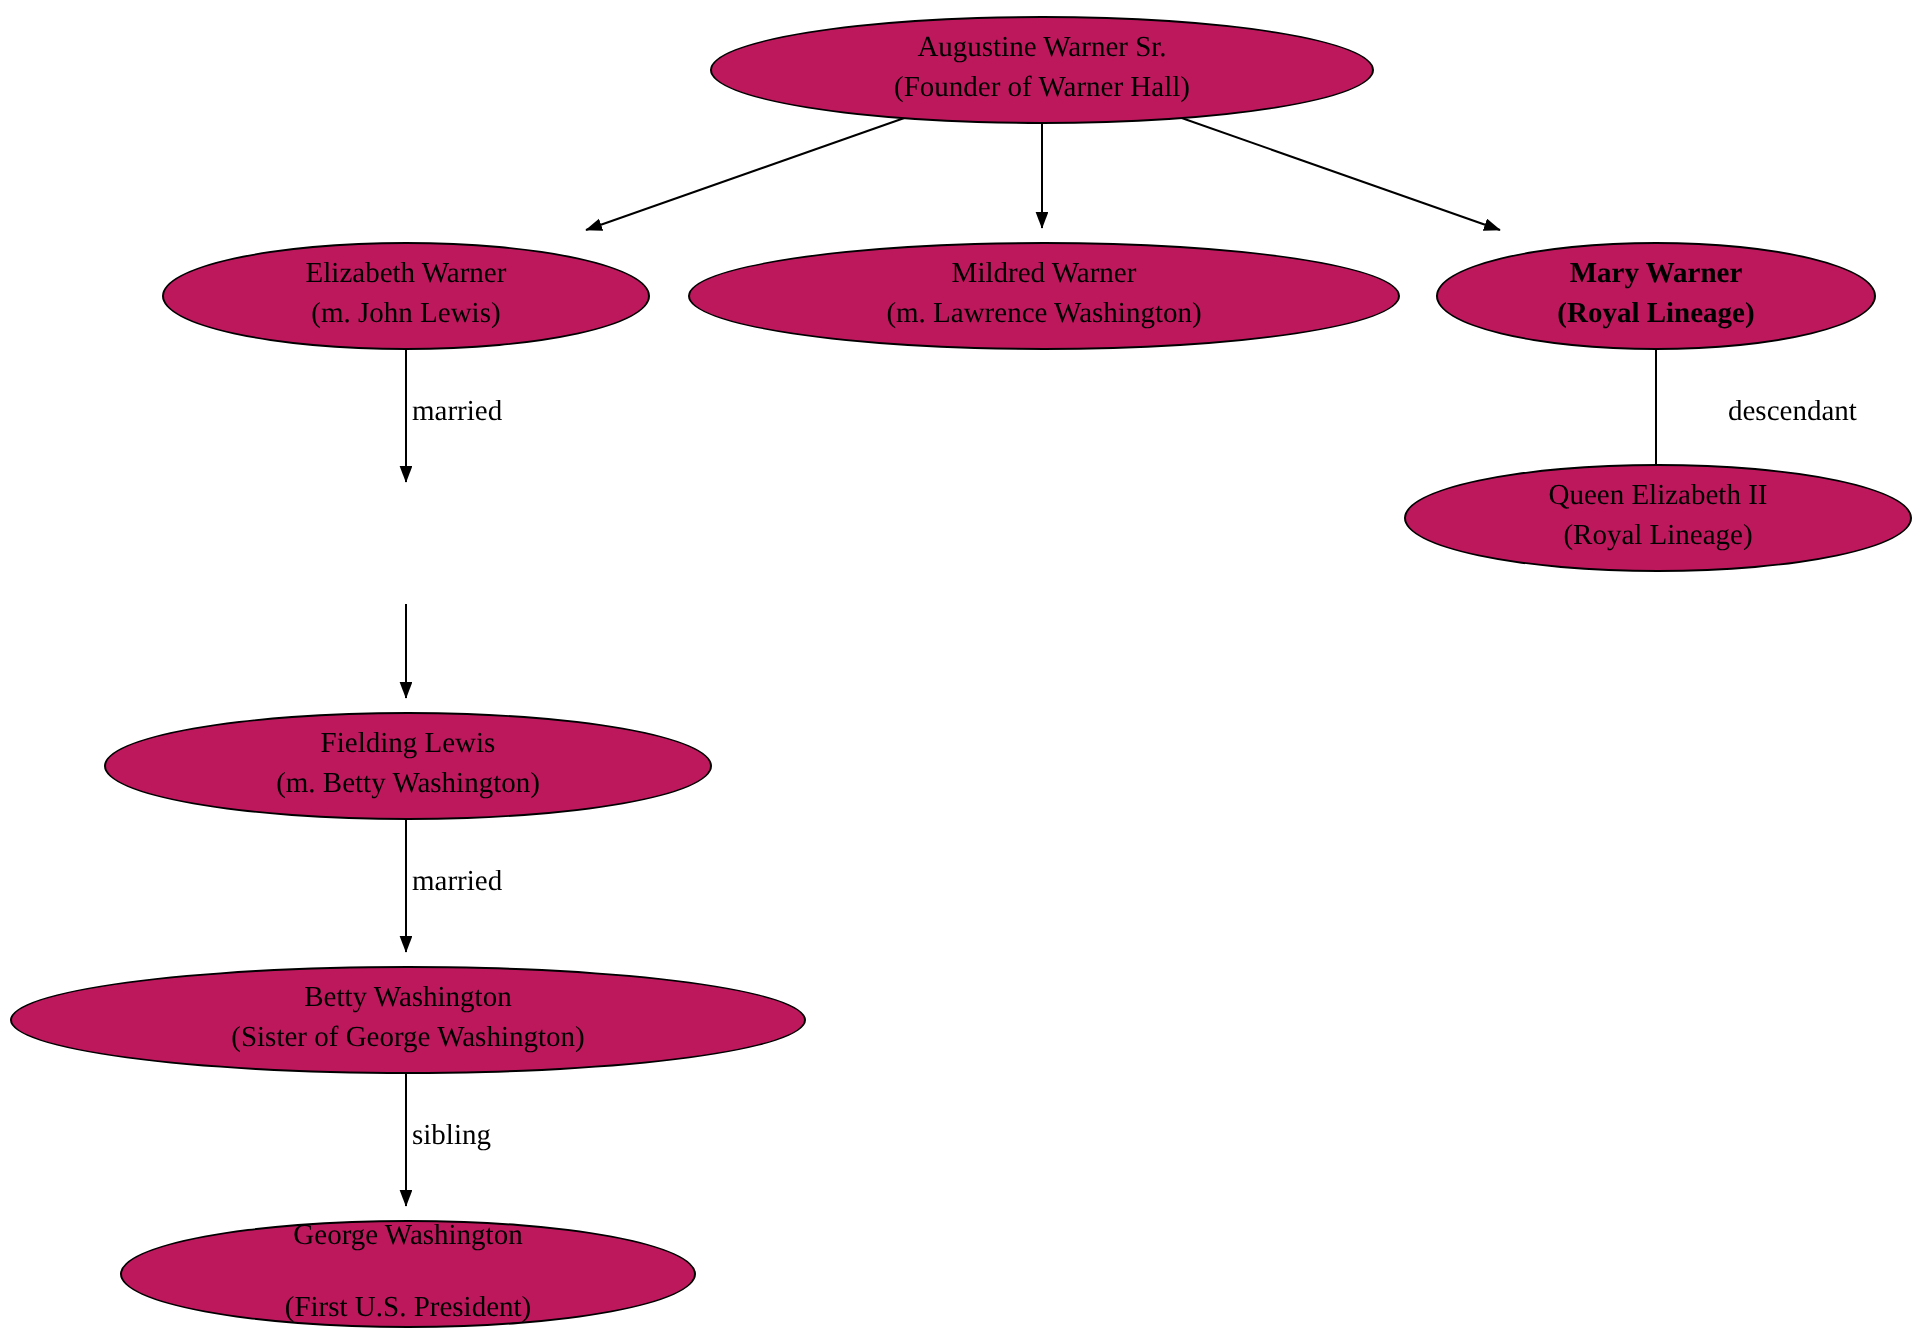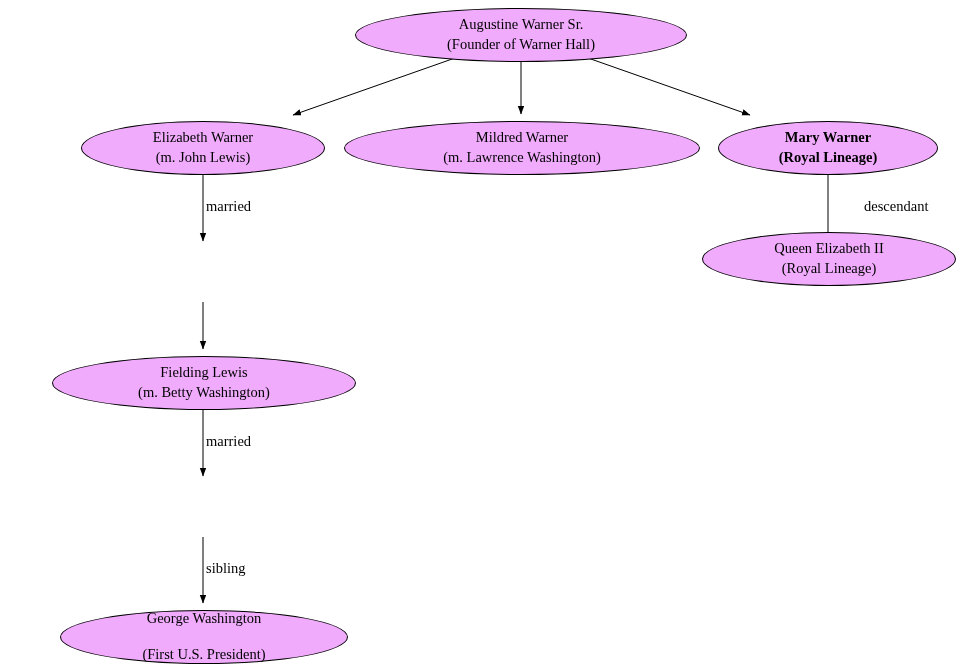--- a/index.html
+++ b/index.html
@@ -21,21 +21,21 @@
     top: 0;
     width: 960px;
     height: 671px;
     pointer-events: none;
   }
   .node {
     position: absolute;
     box-sizing: border-box;
     border: 1px solid #000000;
     border-radius: 50%;
-    background: #f0abfc;
+    background: #be185d;
     display: flex;
     flex-direction: column;
     align-items: center;
     justify-content: center;
     text-align: center;
     color: #000000;
     font-size: 14.5px;
     line-height: 1.35;
     white-space: nowrap;
   }
@@ -119,20 +119,24 @@
   <div class="node" style="left:702px; top:232px; width:254px; height:54px;">
     <span>Queen Elizabeth II</span>
     <span class="l2">(Royal Lineage)</span>
   </div>
 
   <div class="node" style="left:52px; top:356px; width:304px; height:54px;">
     <span>Fielding Lewis</span>
     <span class="l2">(m. Betty Washington)</span>
   </div>
 
+  <div class="node" style="left:5px; top:483px; width:398px; height:54px;">
+    <span>Betty Washington</span>
+    <span class="l2">(Sister of George Washington)</span>
+  </div>
 
   <div class="node" style="left:60px; top:610px; width:288px; height:54px;gap:16px;">
     <span>George Washington</span>
     <span class="l2">(First U.S. President)</span>
   </div>
 
   <div class="edge-label" style="left:206px; top:198px;">married</div>
   <div class="edge-label" style="left:828px; top:198px;margin-left:36px;">descendant</div>
   <div class="edge-label" style="left:206px; top:433px;">married</div>
   <div class="edge-label" style="left:206px; top:560px;">sibling</div>

